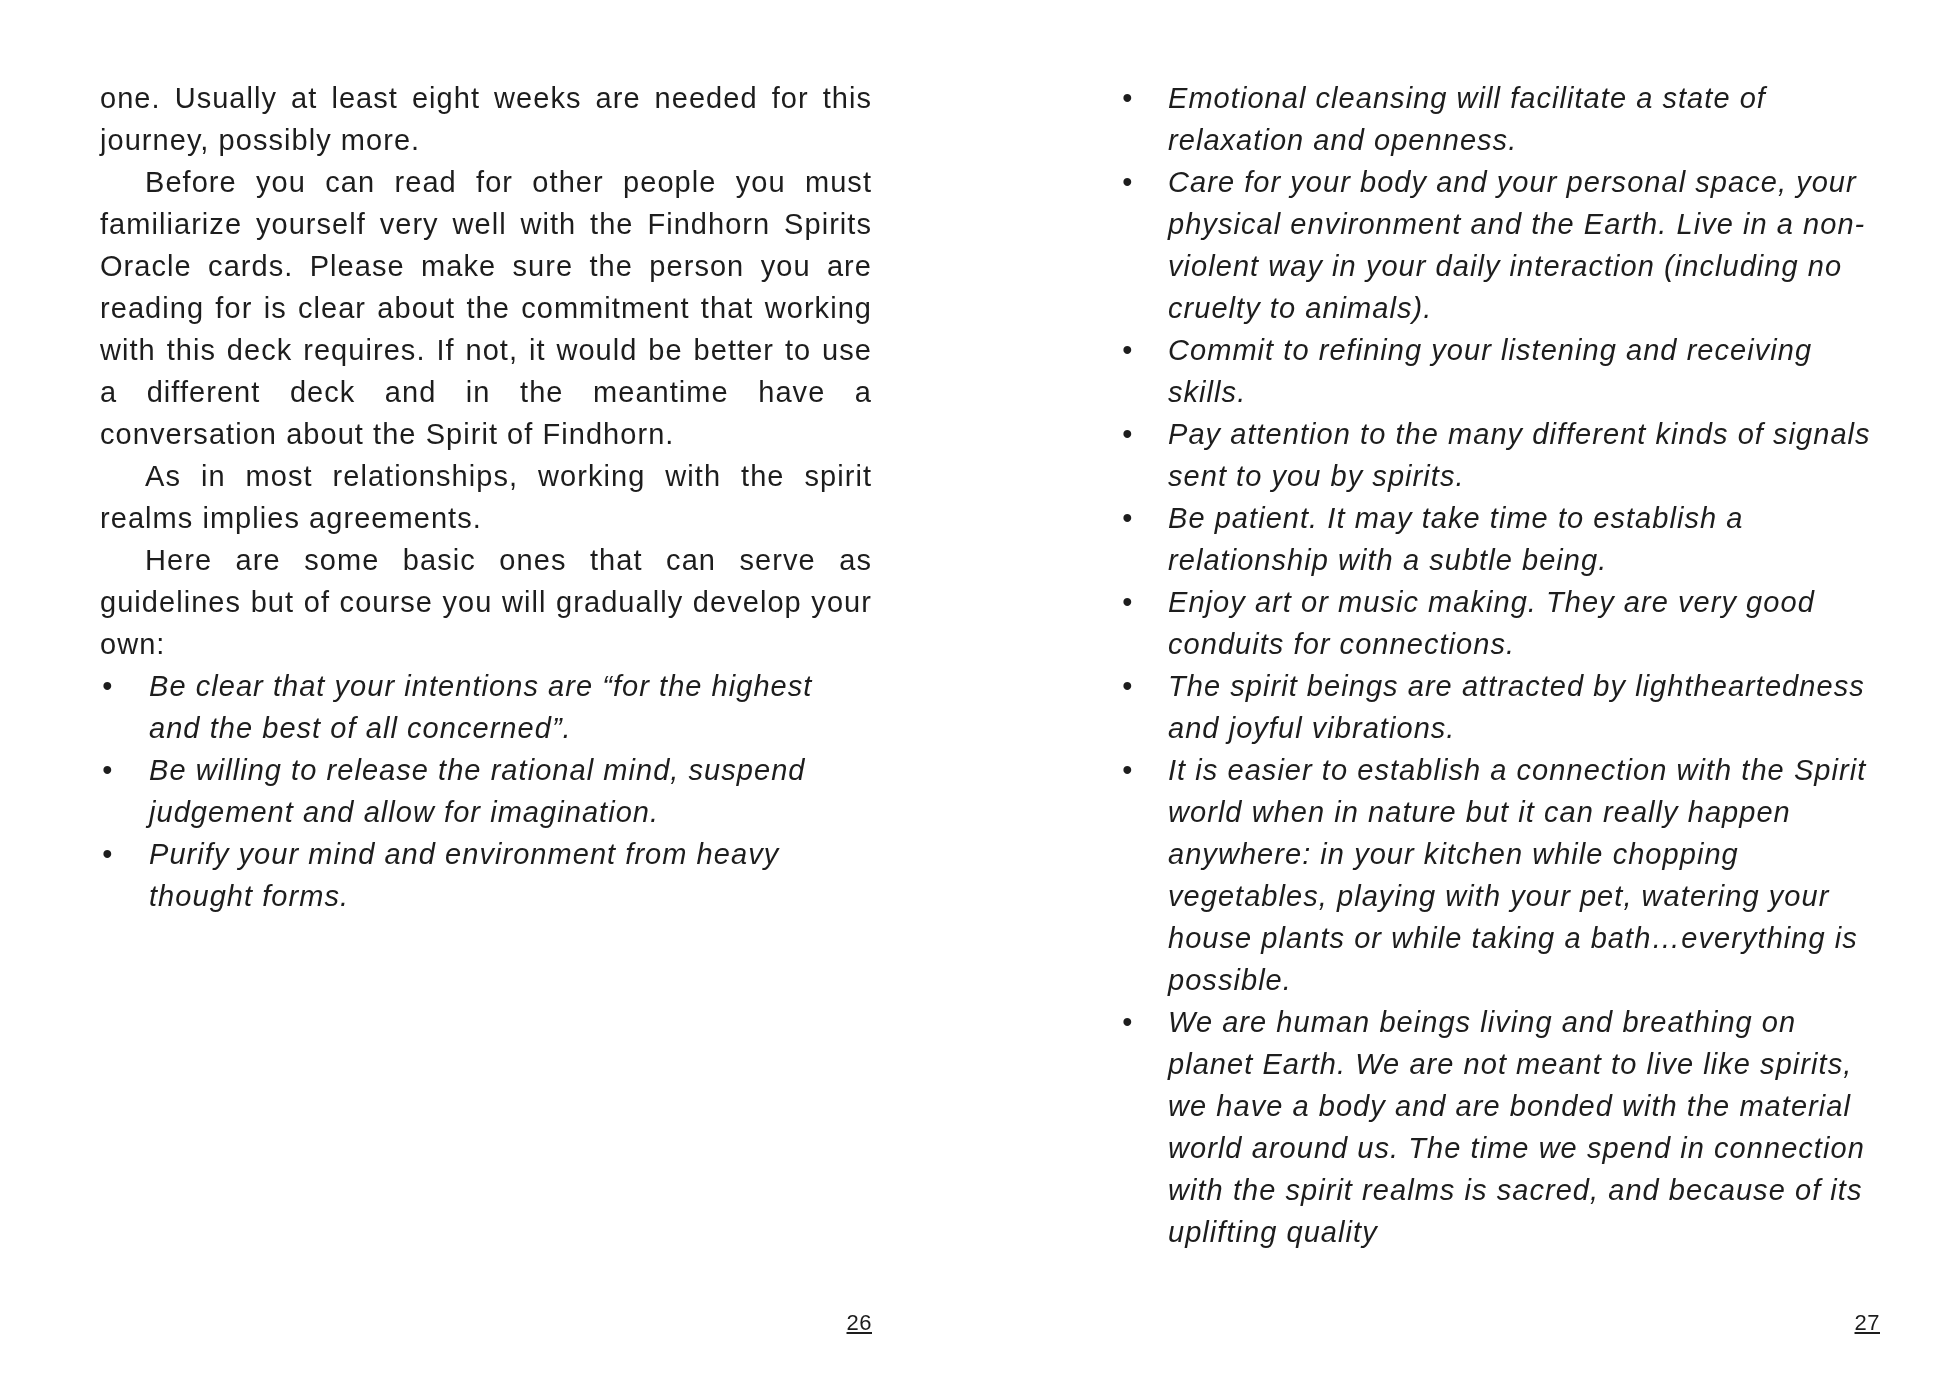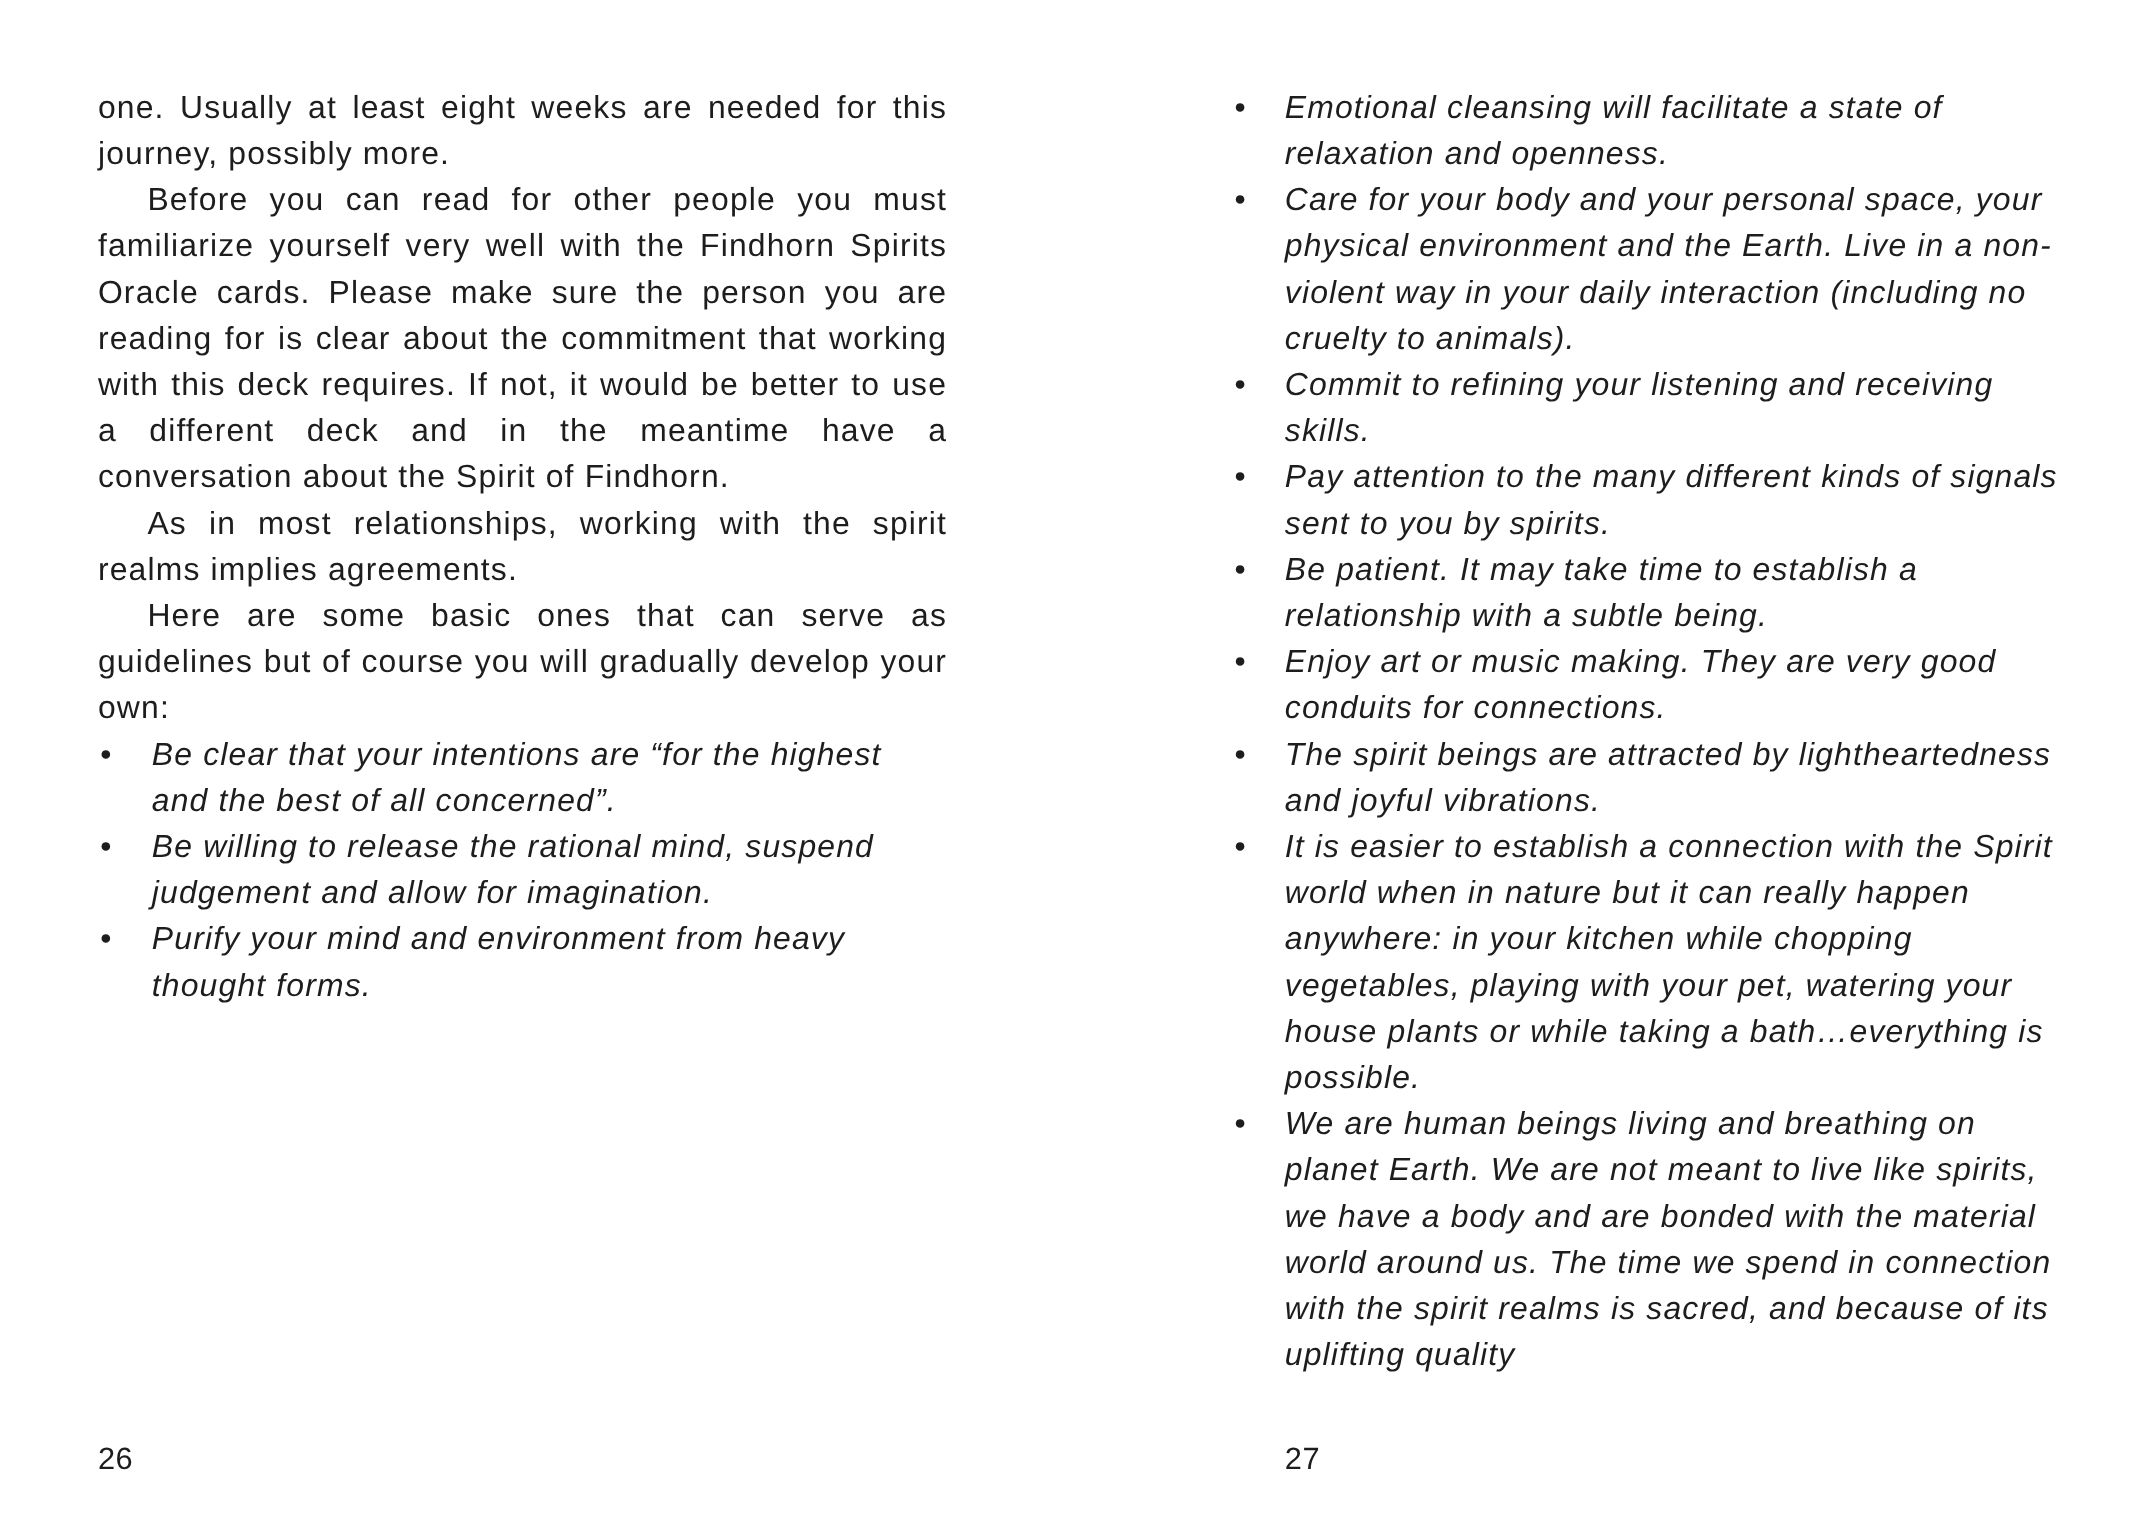--- a/index.html
+++ b/index.html
@@ -19,21 +19,21 @@
     height: 1400px;
     background: #ffffff;
     overflow: hidden;
   }
   .page {
     position: absolute;
     top: 0;
     width: 980px;
     height: 1400px;
   }
-  .page.left  { left: 1px; }
+  .page.left  { left: 12px; }
   .page.right { left: 980px; }
 
   .textblock {
     position: absolute;
     top: 77px;
     font-size: 29px;
     line-height: 42px;
     letter-spacing: 1.05px;
     font-weight: 300;
   }
@@ -71,23 +71,24 @@
   .right-bullets li::before {
     content: "\2022";
     position: absolute;
     left: -46px;
     top: 0;
   }
 
   .pagenum {
     position: absolute;
     top: 1310px;
-    text-align: left;
-    font-size: 28px;
+    text-align: right;
+    font-size: 22px;
     letter-spacing: 0.5px;
+    text-decoration: underline;
   }
   .left .pagenum  { left: 88px;  width: 772px; }
   .right .pagenum { left: 188px; width: 712px; }
 </style>
 </head>
 <body>
 
 <div class="spread">
 
   <section class="page left">

